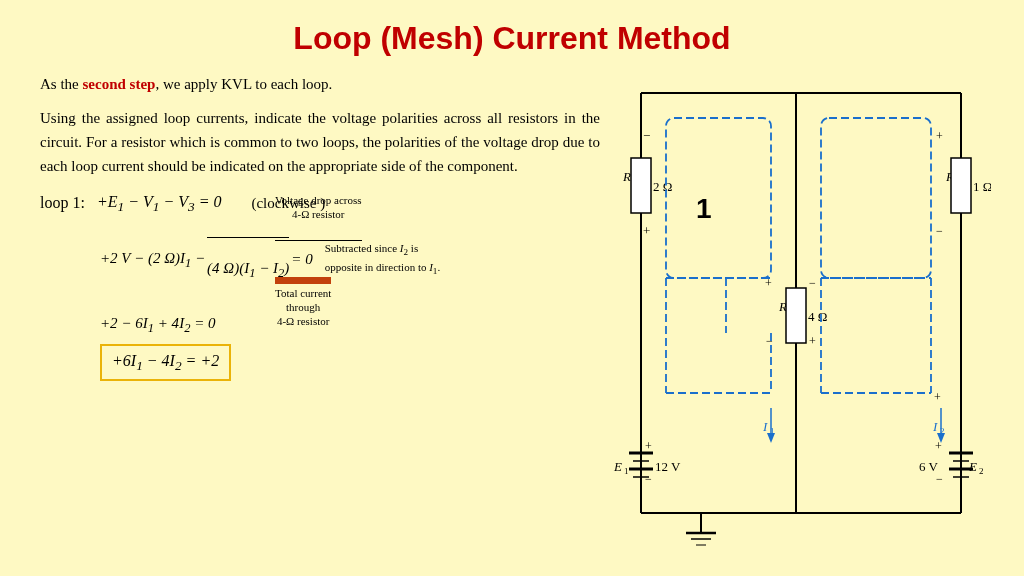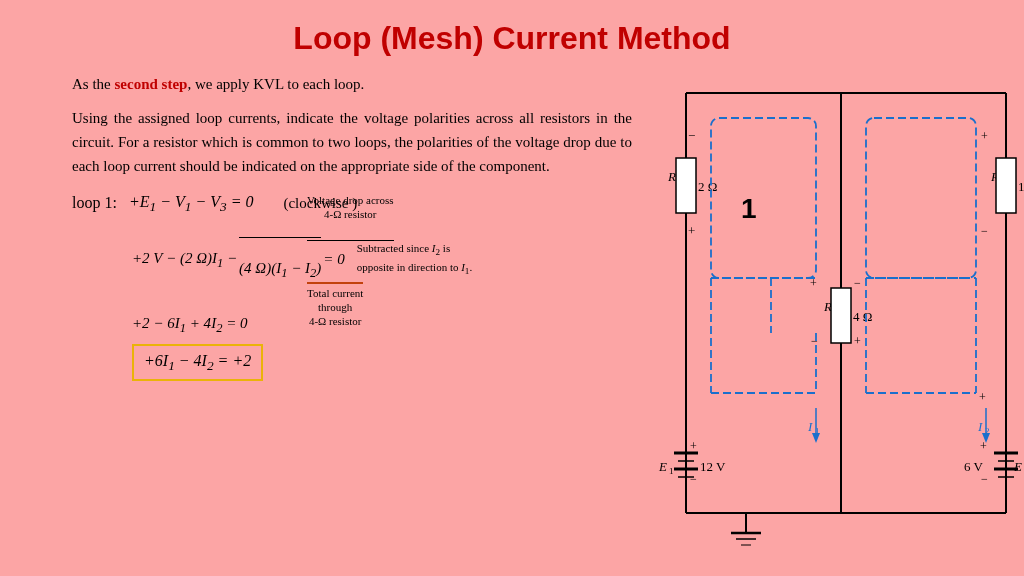--- a/index.html
+++ b/index.html
@@ -7,36 +7,35 @@
       background: #fff;
       font-family: 'Times New Roman', Times, serif;
       width: 1024px;
       height: 576px;
       overflow: hidden;
       position: relative;
     }
     .slide {
       width: 1024px;
       height: 576px;
-      background: #fca5a5;
+      background: #fef9c3;
       padding: 20px 40px 20px 40px;
       position: relative;
     }
     h1 {
       text-align: center;
       color: #c00000;
       font-size: 32px;
       font-weight: bold;
       margin-bottom: 16px;
       font-family: Arial, sans-serif;
     }
     .content-area {
       display: flex;
-      gap: 24px;
-      margin-left: 32px;
+      gap: 11px;
     }
     .left-text {
       flex: 0 0 560px;
       font-size: 15px;
       line-height: 1.5;
     }
     .step-line {
       margin-bottom: 10px;
     }
     .second-step {
@@ -118,21 +117,21 @@
             <span style="display:inline-block; border-top:1.5px solid #000; padding-top:19px;">
               (4 Ω)(<i>I</i><sub>1</sub> − <i>I</i><sub>2</sub>)
             </span>
           </span>
           <span> = 0</span>
           <span style="font-size:11px; font-style:normal; margin-left:12px; line-height:1.3;">
             Subtracted since <i>I</i><sub>2</sub> is<br>opposite in direction to <i>I</i><sub>1</sub>.
           </span>
         </div>
 
-        <div style="position:absolute; bottom:-46px; left:175px; text-align:center; font-size:11px; font-style:normal; white-space:nowrap; border-top:2px solid #c2410c; padding-top:2px; line-height:1.3;">
+        <div style="position:absolute; bottom:-46px; left:175px; text-align:center; font-size:11px; font-style:normal; white-space:nowrap; border-top:7px solid #c2410c; padding-top:2px; line-height:1.3;">
           <span>Total current</span><br>
           <span>through</span><br>
           <span>4-Ω resistor</span>
         </div>
       </div>
 
       <div style="margin-top:30px;">
         <div class="final-eq" style="font-style:italic;">
           +2 − 6<i>I</i><sub>1</sub> + 4<i>I</i><sub>2</sub> = 0
         </div>

